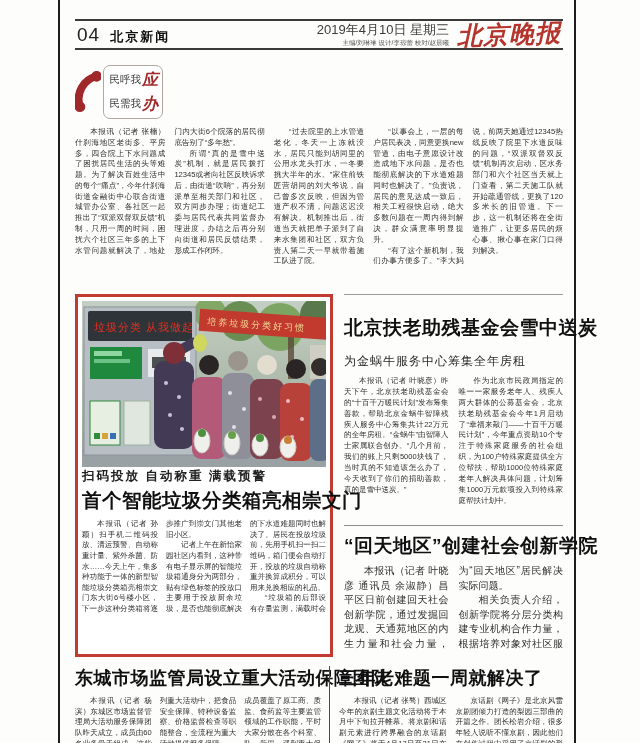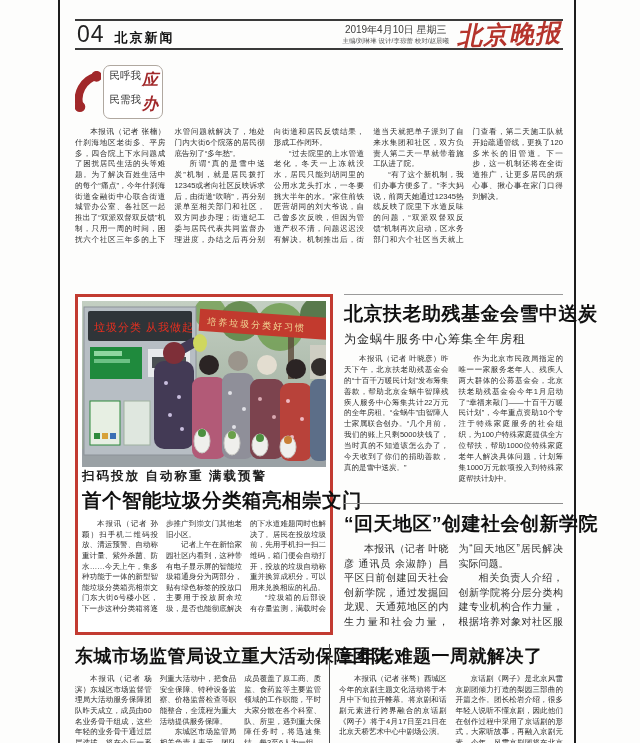--- a/index.html
+++ b/index.html
@@ -6,34 +6,34 @@
   body { font-family:"Liberation Sans", sans-serif; background:#ffffff; }
   .page { position:relative; width:640px; height:743px; background:#fdfdfc; overflow:hidden; }
   .edge { position:absolute; top:0; bottom:0; width:2px; background:#1d1d1d; }
   .edge.left { left:58px; } .edge.right { left:574px; }
   .content { position:absolute; left:75px; top:0; width:488px; }
 
   
   .hdr { border-top:2px solid #3a3a3a; border-bottom:2px solid #3a3a3a; margin-top:19px;
          display:flex; align-items:center; justify-content:space-between; padding:3px 2px; height:31px; }
   .hdr-left { display:flex; align-items:baseline; gap:10px; }
-  .pgnum { font-size:23px; color:#222; letter-spacing:1px; }
+  .pgnum { font-size:19px; color:#222; letter-spacing:1px; }
   .section { font-size:13px; font-weight:bold; color:#111; letter-spacing:2px; }
   .hdr-right { display:flex; align-items:center; gap:8px; }
   .hdr-meta { text-align:right; line-height:1.35; }
-  .hdr-date { font-size:10px; color:#3c3c3c;text-align:center; }
+  .hdr-date { font-size:13px; color:#3c3c3c;text-align:center; }
   .hdr-credits { font-size:6.5px; color:#555; }
   .masthead { font-family:"Liberation Serif", serif; font-style:italic; font-weight:bold;
               font-size:25px; color:#b5342c; letter-spacing:1px; transform:rotate(-2deg); }
 
   
   .lead-row { display:flex; margin-top:11px; gap:8px; }
   .badge { width:88px; display:flex; align-items:center; gap:2px; flex:none; padding-top:4px; }
   .badge-box { border:1px solid #b0a8a0; border-radius:7px; padding:2px 4px 2px 6px; background:#fff; }
-  .badge-line { display:flex; align-items:flex-start; font-size:10.5px; color:#3a3a3a; line-height:1.5; white-space:nowrap; }
+  .badge-line { display:flex; align-items:center; font-size:10.5px; color:#3a3a3a; line-height:1.5; white-space:nowrap; }
   .badge-big { color:#a1282a; font-size:16px; font-weight:bold; font-style:italic; margin-left:1px;
                font-family:"Liberation Serif", serif; }
   .lead-main { flex:1; min-width:0; }
   .kicker { font-size:16.5px; font-weight:bold; color:#1c1c1c; letter-spacing:0.5px; white-space:nowrap; }
   .headline-xl { font-size:37px; font-weight:900; color:#0d0d0d; letter-spacing:3px; line-height:1.08;
                  margin-top:2px; white-space:nowrap; }
 
   
   .cols { text-align:justify; color:#2e2e2e; overflow:hidden; }
   .cols p { text-indent:2em; margin:0; }
@@ -41,23 +41,23 @@
                font-size:7.6px; line-height:1.42; }
 
   
   .mid-row { display:flex; margin-top:7px; gap:11px; }
   .redbox { width:258px; flex:none; border:3px solid #c23b31; background:#fff; padding:4px; }
   .photo-wrap { width:100%; height:166px; overflow:hidden; background:#aab6aa; }
   .kicker-sm { font-size:12.5px; font-weight:bold; color:#222; letter-spacing:2px; margin-top:1px; }
   .headline-md { font-size:19.5px; font-weight:900; color:#101010; letter-spacing:0.5px; margin:2px 0 5px; white-space:nowrap; }
   .photo-body { height:106px; column-count:3; column-gap:8px; font-size:7.5px; line-height:1.42; }
 
-  .right-col { flex:1; min-width:0; border-top:1px solid #9a9a9a; padding-top:6px; }
+  .right-col { flex:1; min-width:0; border-top:1px solid #9a9a9a; padding-top:20px; }
   .headline-rt { font-size:19px; font-weight:900; color:#101010; letter-spacing:0.5px; white-space:nowrap; }
-  .subhead { font-size:12px; color:#2a2a2a; letter-spacing:1px; margin:4px 0 6px; }
+  .subhead { font-size:12px; color:#2a2a2a; letter-spacing:1px; margin:12px 0 6px; }
   .charity-body { height:141px; column-count:2; column-gap:10px; font-size:7.5px; line-height:1.45; }
   .rule { border:none; border-top:1px solid #8d8d8d; margin:8px 0 7px; }
   .huitian-body { height:93px; column-count:2; column-gap:10px; font-size:10px; line-height:1.45; margin-top:5px; }
 
   
   .bot-row { display:flex; margin-top:9px; }
   .bot-left { width:254px; flex:none; padding-right:8px; }
   .bot-right { flex:1; min-width:0; border-left:1px solid #4a4a4a; padding-left:9px; }
   .headline-bt { font-size:18px; font-weight:900; color:#101010; letter-spacing:0.5px; white-space:nowrap; }
   .dc-body { height:84px; column-count:3; column-gap:8px; font-size:7.5px; line-height:1.42; margin-top:6px; }
@@ -103,20 +103,21 @@
             <span class="badge-big">办</span>
           </div>
         </div>
       </div>
     </div>
 
     <div class="cols lead-body">
       <p>本报讯（记者 张楠）什刹海地区老街多、平房多，四合院上下水问题成了困扰居民生活的头等难题。为了解决百姓生活中的每个“痛点”，今年什刹海街道金融街中心联合街道城管办公室、各社区一起推出了“双派双督双反馈”机制，只用一周的时间，困扰六个社区三年多的上下水管问题就解决了，地处门内大街6个院落的居民彻底告别了“多年愁”。</p>
       <p>所谓“真的是雪中送炭”机制，就是居民拨打12345或者向社区反映诉求后，由街道“吹哨”，再分别派单至相关部门和社区，双方同步办理；街道纪工委与居民代表共同监督办理进度，办结之后再分别向街道和居民反馈结果，形成工作闭环。</p>
       <p>“过去院里的上水管道老化，冬天一上冻就没水，居民只能到胡同里的公用水龙头打水，一冬要挑大半年的水。”家住前铁匠营胡同的刘大爷说，自己曾多次反映，但因为管道产权不清，问题迟迟没有解决。机制推出后，街道当天就把单子派到了自来水集团和社区，双方负责人第二天一早就带着施工队进了院。</p>
+      <p>“以事会上，一层的每户居民表决，同意更换new管道，由电子意愿设计改造成地下水问题，是否也能彻底解决的下水道难题同时也解决了。”负责说，居民的意见达成一致后，相关工程很快启动，绝大多数问题在一周内得到解决，群众满意率明显提升。</p>
       <p>“有了这个新机制，我们办事方便多了。”李大妈说，前两天她通过12345热线反映了院里下水道反味的问题，“双派双督双反馈”机制再次启动，区水务部门和六个社区当天就上门查看，第二天施工队就开始疏通管线，更换了120多米长的旧管道。下一步，这一机制还将在全街道推广，让更多居民的烦心事、揪心事在家门口得到解决。</p>
     </div>
 
     <div class="mid-row">
 
       <div class="redbox">
         <div class="photo-wrap">
           <svg width="248" height="166" viewBox="0 0 248 166">
             <defs>
               <linearGradient id="bg" x1="0" y1="0" x2="0" y2="1">

